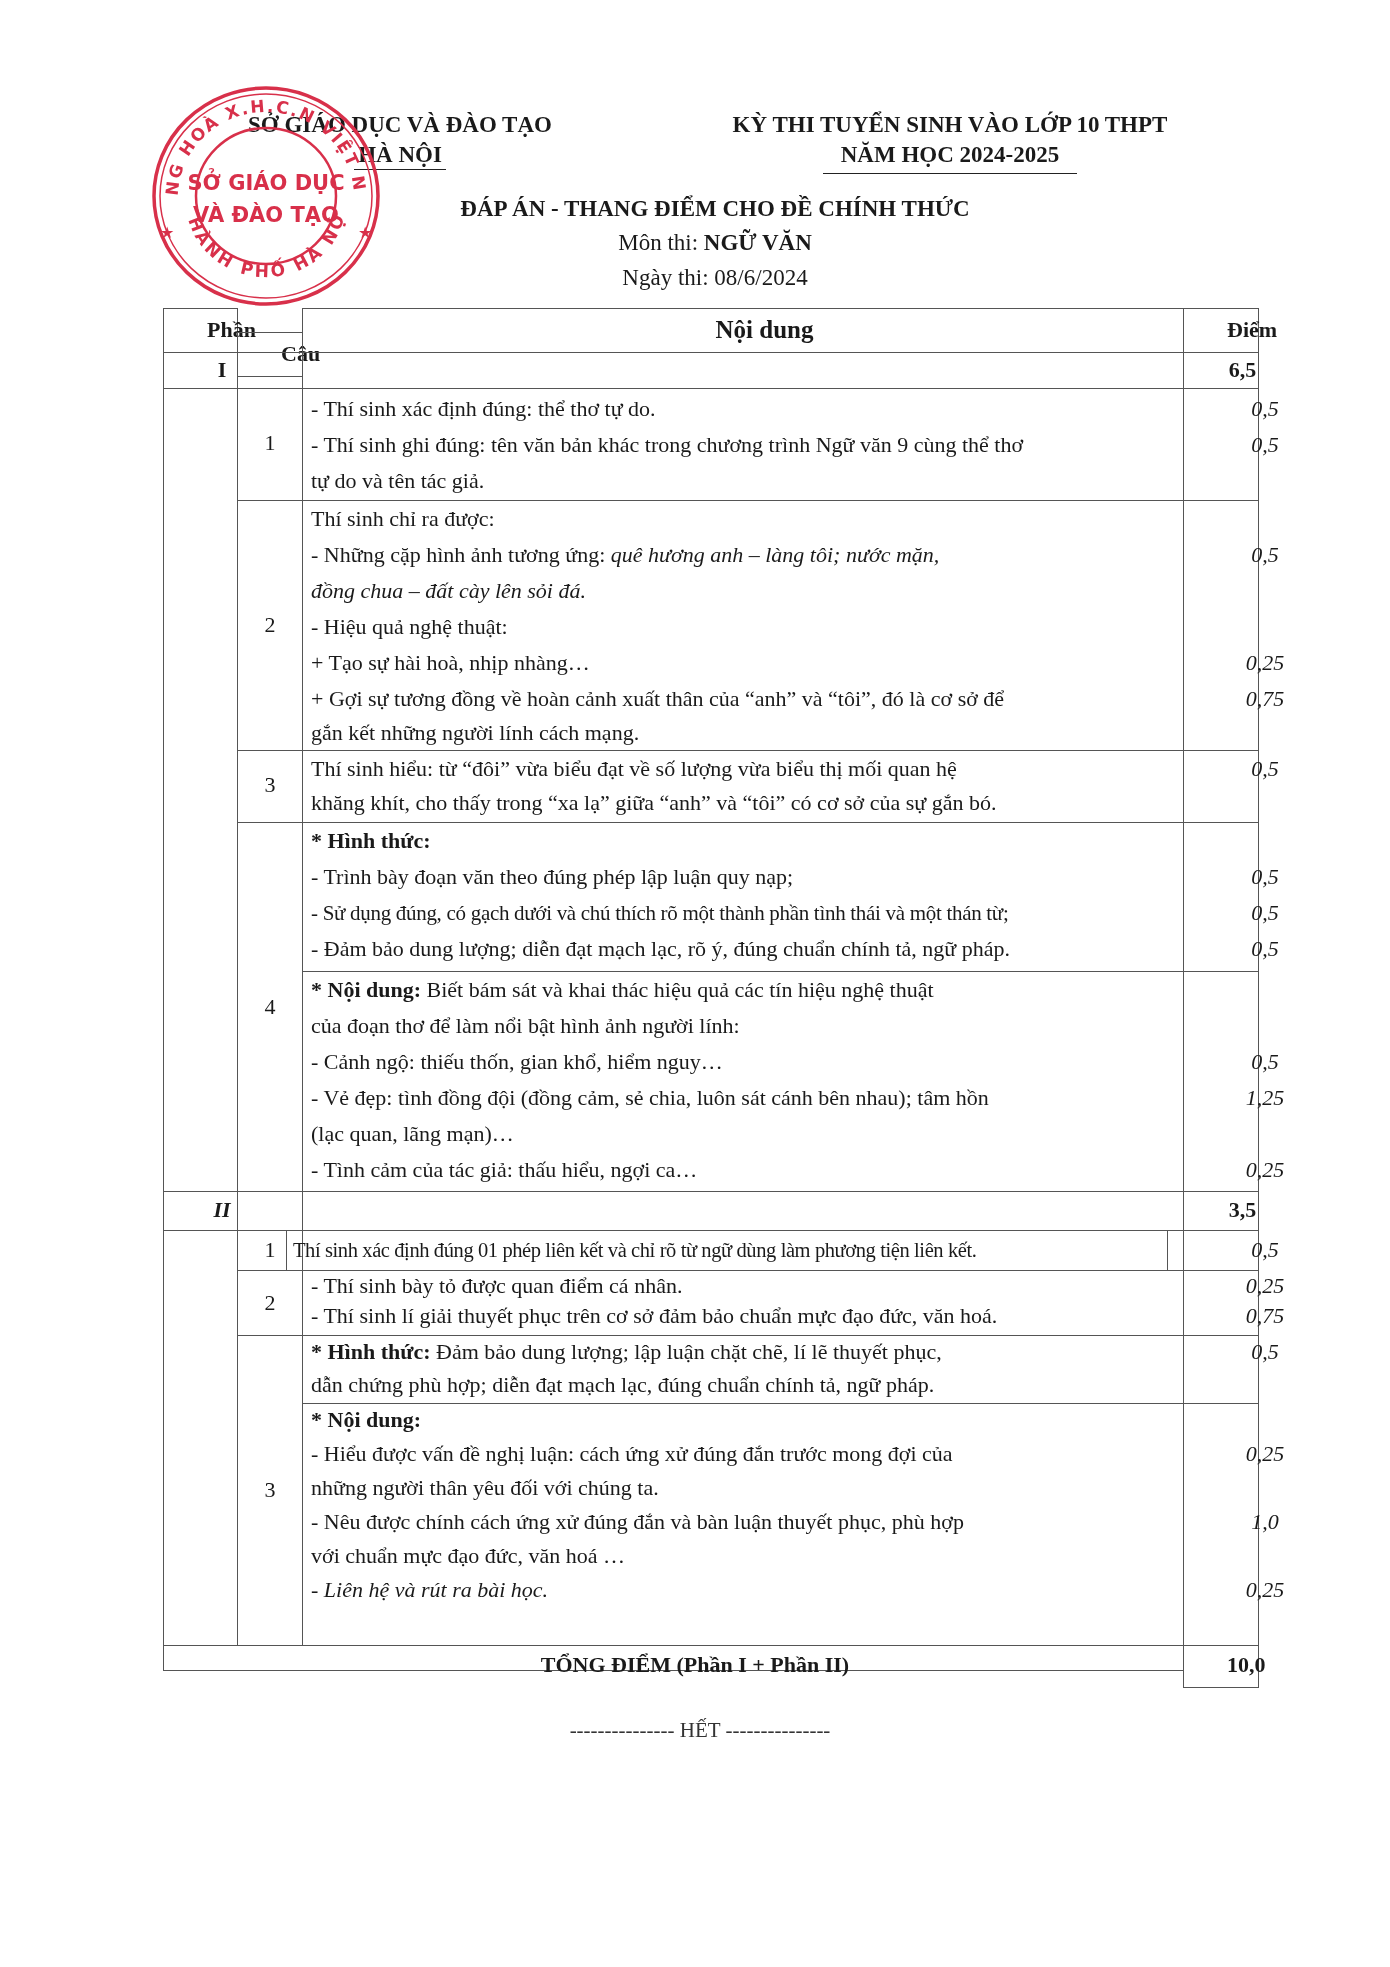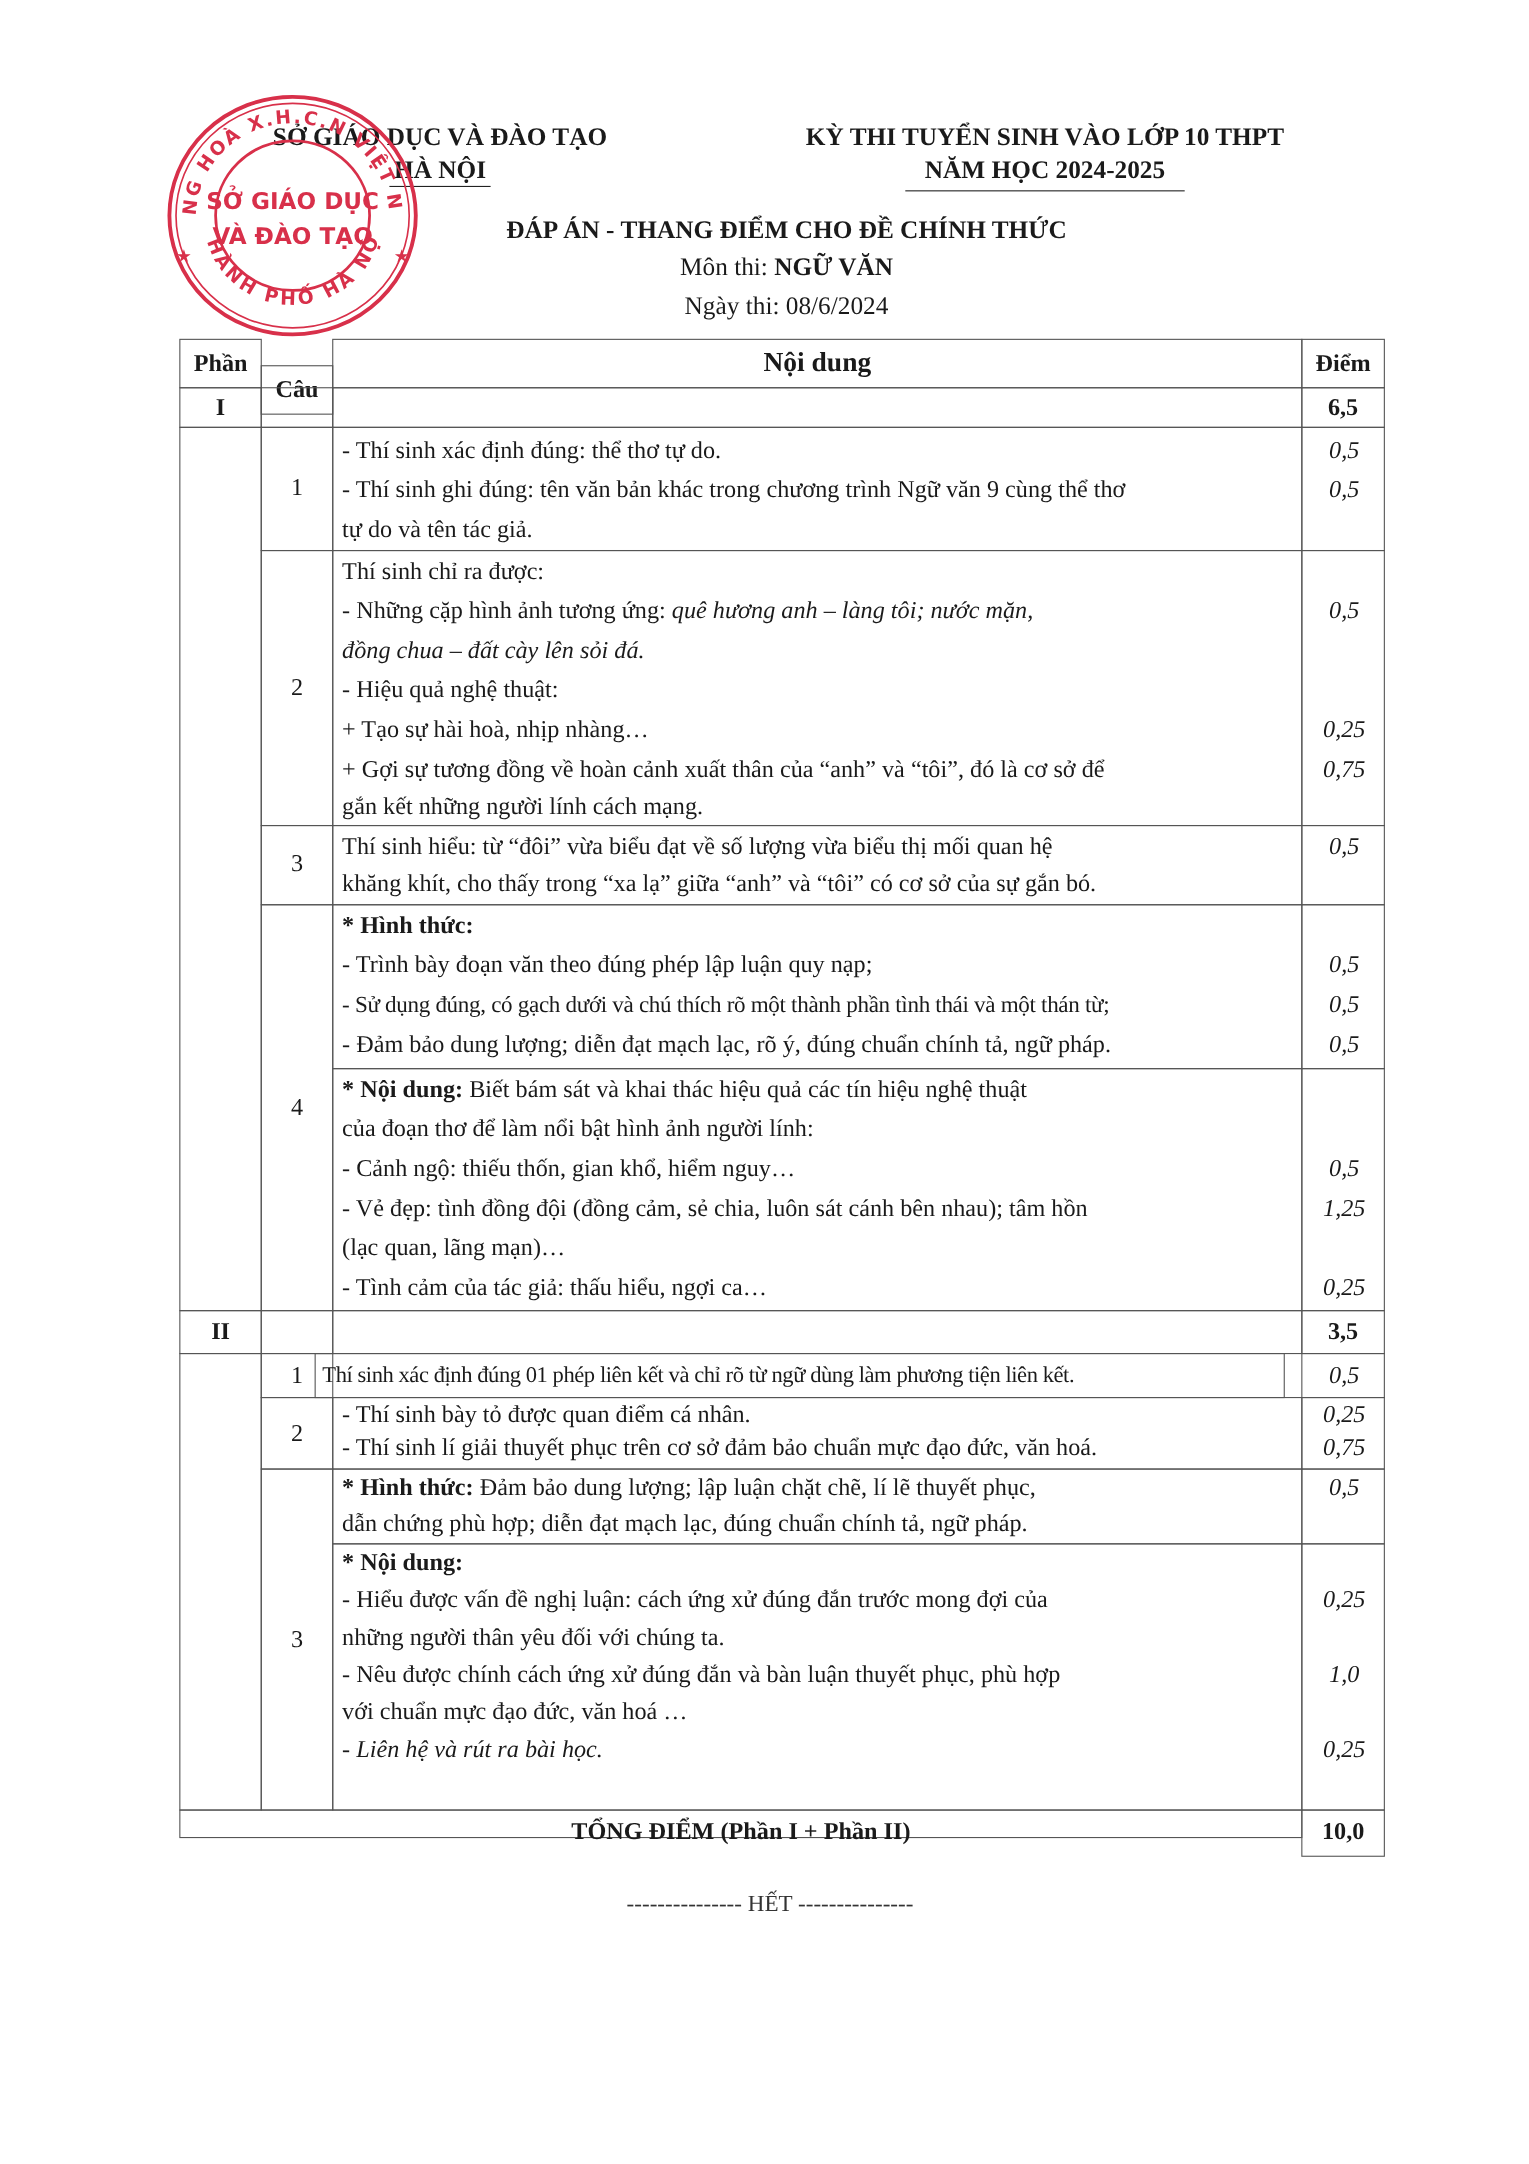--- a/index.html
+++ b/index.html
@@ -6,21 +6,21 @@
   body{width:1390px;height:1967px;position:relative;overflow:hidden;
        font-family:"Liberation Serif","DejaVu Serif",serif;color:#1a1a1a;}
   .abs{position:absolute;}
   .hdr{font-weight:bold;font-size:23px;text-align:center;white-space:nowrap;}
   .sub{font-size:23px;text-align:center;white-space:nowrap;}
   .ul{border-bottom:1.5px solid #222;}
   
   .stamp{position:absolute;left:146px;top:78px;width:240px;height:232px;}
   
   .tbl{position:absolute;left:163px;top:308px;width:1096px;height:1380px;}
-  .cell{position:absolute;box-sizing:border-box;border:1.3px solid #555;}
+  .cell{position:absolute;box-sizing:border-box;border:1.3px solid #555;padding-left:43px;}
   .line{position:absolute;white-space:nowrap;font-size:22px;line-height:36px;}
   .score{position:absolute;font-size:22px;font-style:italic;text-align:center;width:76px;line-height:36px;}
   .bold{font-weight:bold;text-align:right;}
   .it{font-style:italic;}
   .center{text-align:center;}
 </style>
 </head>
 <body>
 
 <div class="abs hdr" style="left:210px;top:112px;width:380px;">SỞ GIÁO DỤC VÀ ĐÀO TẠO</div>
@@ -138,21 +138,21 @@
     <div class="line" style="left:8px;top:108px;">- Vẻ đẹp: tình đồng đội (đồng cảm, sẻ chia, luôn sát cánh bên nhau); tâm hồn</div>
     <div class="line" style="left:8px;top:144px;">(lạc quan, lãng mạn)…</div>
     <div class="line" style="left:8px;top:180px;">- Tình cảm của tác giả: thấu hiểu, ngợi ca…</div>
   </div>
   <div class="cell" style="left:1020px;top:663px;width:76px;height:221px;">
     <div class="score" style="top:72px;">0,5</div>
     <div class="score" style="top:108px;">1,25</div>
     <div class="score" style="top:180px;">0,25</div>
   </div>
 
-  <div class="cell bold center" style="left:0;top:883px;width:75px;height:40px;line-height:36px;font-size:22px;">II</div>
+  <div class="cell bold center" style="left:0;top:883px;width:75px;height:40px;line-height:36px;font-size:22px;font-style:italic;">II</div>
   <div class="cell" style="left:74px;top:883px;width:66px;height:40px;"></div>
   <div class="cell" style="left:139px;top:883px;width:882px;height:40px;"></div>
   <div class="cell bold center" style="left:1020px;top:883px;width:76px;height:40px;line-height:36px;font-size:22px;">3,5</div>
 
   <div class="cell" style="left:0;top:922px;width:75px;height:416px;"></div>
 
   <div class="cell" style="left:74px;top:922px;width:66px;height:41px;">
     <div class="line center" style="left:0;width:64px;top:1px;">1</div>
   </div>
   <div class="cell" style="left:123px;top:922px;width:882px;height:41px;">

